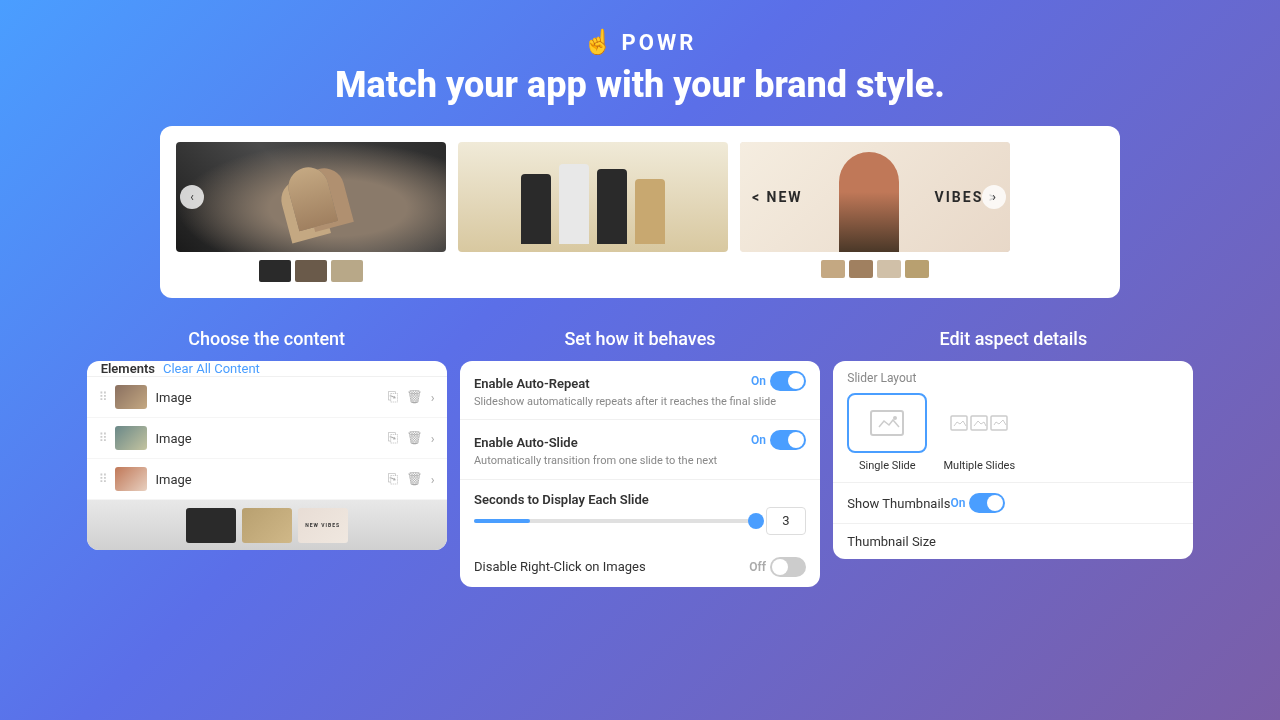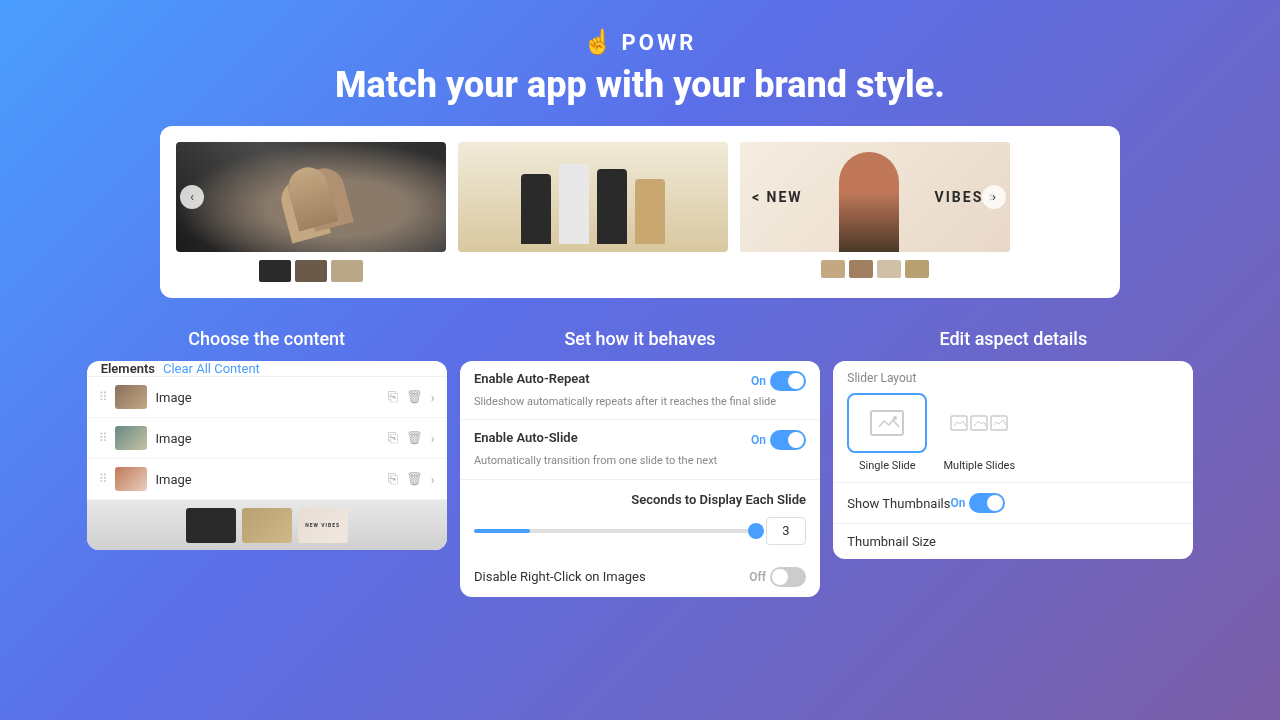--- a/index.html
+++ b/index.html
@@ -289,21 +289,21 @@
       letter-spacing: 1px;
     }
 
     
     .behavior-row {
       padding: 10px 14px;
       border-bottom: 1px solid #f0f0f0;
     }
     .behavior-row-top {
       display: flex;
-      align-items: flex-start;
+      align-items: flex-end;
       justify-content: space-between;
     }
     .behavior-label {
       font-size: 13px;
       font-weight: 600;
       color: #333;
     }
     .behavior-desc {
       font-size: 11px;
       color: #888;
@@ -338,22 +338,20 @@
       background: white;
       border-radius: 50%;
     }
     .slider-row {
       padding: 12px 14px;
     }
     .slider-label {
       font-size: 13px;
       font-weight: 600;
       color: #333;
-      margin-bottom: 10px;
-      text-align: right;
     }
     .slider-control {
       display: flex;
       align-items: center;
       gap: 10px;
     }
     .slider-track {
       flex: 1;
       height: 4px;
       background: #e0e0e0;

